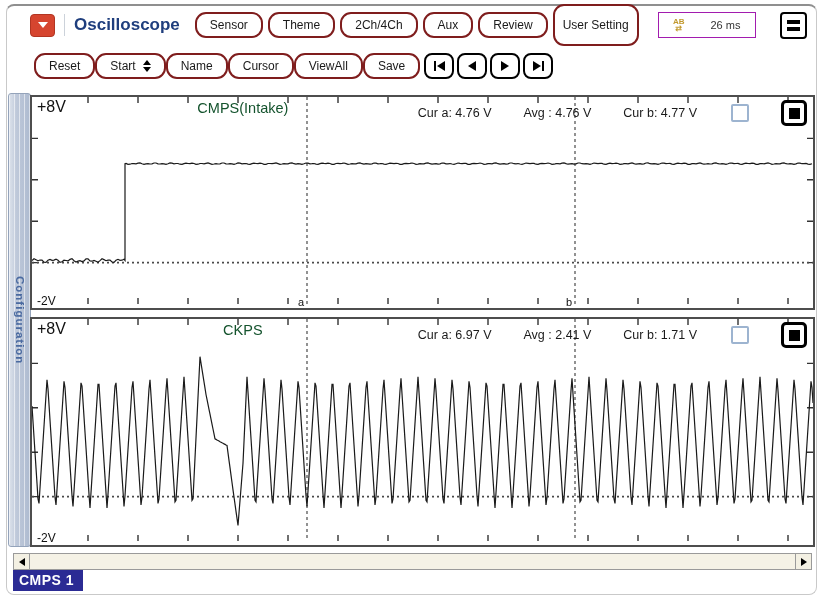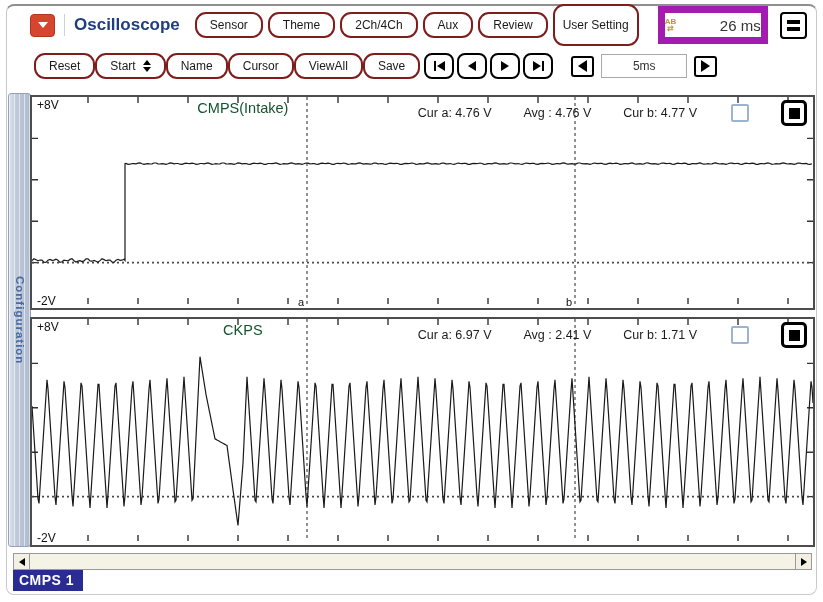--- a/index.html
+++ b/index.html
@@ -7,25 +7,25 @@
   .frame{position:absolute;left:6px;top:4px;right:6px;bottom:7px;border:1px solid #c9c9c9;border-top:2px solid #8f8f8f;border-radius:8px;}
 
   
   .row1{position:absolute;left:30px;top:10px;right:16px;height:30px;display:flex;align-items:center;gap:5px;}
   .drop-btn{width:23px;height:21px;background:#d6452f;border:1px solid #b23522;border-radius:4px;display:flex;align-items:center;justify-content:center;flex:0 0 auto;}
   .drop-btn i{width:0;height:0;border-left:5px solid transparent;border-right:5px solid transparent;border-top:6px solid #fff;}
   .vdiv{width:1px;height:22px;background:#ccd2da;margin:0 4px;}
   .title{font-size:17px;font-weight:bold;color:#1f3e7d;margin-right:10px;white-space:nowrap;}
   .pill{border:2px solid #7f1d1d;border-radius:11px;background:#fff;color:#1a1a1a;font-size:12px;font-family:"Liberation Sans",sans-serif;padding:4px 13px;white-space:nowrap;display:flex;align-items:center;gap:7px;cursor:default;}
   .pill.tight{padding:12px 8px;}
-  .ab-box{margin-left:14px;border:7px solid #a21caf;background:#fff;height:24px;min-width:96px;display:flex;align-items:center;justify-content:space-between;gap:19px;}
+  .ab-box{margin-left:14px;border:1px solid #a21caf;background:#fff;height:24px;min-width:96px;display:flex;align-items:center;justify-content:center;gap:19px;}
   .ab-glyph{display:flex;flex-direction:column;align-items:center;color:#c2992e;font-weight:bold;line-height:1;}
   .ab-glyph .ab-t{font-size:8px;letter-spacing:0;}
   .ab-glyph .ab-a{font-size:8px;margin-top:-1px;}
-  .ab-val{font-size:15px;color:#333;margin-left:7px;}
+  .ab-val{font-size:11px;color:#333;margin-left:7px;}
   .menu-btn{margin-left:auto;width:23px;height:23px;border:2px solid #000;border-radius:4px;background:#fff;display:flex;flex-direction:column;align-items:center;justify-content:center;gap:3px;}
   .menu-btn i{width:13px;height:4px;background:#000;}
 
   
   .row2{position:absolute;left:34px;top:50px;right:16px;height:32px;display:flex;align-items:center;}
   .spin{display:flex;flex-direction:column;gap:2px;}
   .spin i{width:0;height:0;border-left:4px solid transparent;border-right:4px solid transparent;}
   .spin .up{border-bottom:5px solid #000;}
   .spin .dn{border-top:5px solid #000;}
   .pb-group{display:flex;gap:3px;margin-left:4px;}
@@ -49,21 +49,21 @@
   
   .panels{position:absolute;left:30px;top:95px;width:785px;}
   .panel{position:relative;border:2px solid #4d4d4d;background:#fff;}
   .panel.p1{height:211px;}
   .panel.p2{height:226px;margin-top:7px;}
   .panel svg{position:absolute;left:0;top:0;display:block;}
   .ticks{stroke:#333;stroke-width:1.4;fill:none;}
   .zeroline{stroke:#4a4a4a;stroke-width:1.6;stroke-dasharray:2 3;fill:none;}
   .cursorline{stroke:#4a4a4a;stroke-width:1.2;stroke-dasharray:3 3;fill:none;}
   .trace{stroke:#1a1a1a;stroke-width:1.2;fill:none;}
-  .vlabel-top{position:absolute;left:5px;top:1px;font-size:12px;color:#111;}
+  .vlabel-top{position:absolute;left:5px;top:1px;font-size:16px;color:#111;}
   .vlabel-bot{position:absolute;left:5px;bottom:0;font-size:12px;color:#111;}
   .ch-title{position:absolute;left:27%;top:3px;transform:translateX(-50%);font-size:14.5px;color:#14532d;white-space:nowrap;}
   .meas{position:absolute;right:6px;top:3px;display:flex;align-items:center;gap:32px;font-size:12.5px;color:#1a1a1a;white-space:nowrap;}
   .chk{width:14px;height:14px;border:2px solid #9db4d0;background:#fff;border-radius:2px;margin-left:2px;}
   .sqbtn{width:20px;height:20px;border:3px solid #000;border-radius:5px;background:#fff;display:flex;align-items:center;justify-content:center;}
   .sqbtn i{width:11px;height:11px;background:#000;}
   .cur-label{position:absolute;bottom:0;font-size:11px;color:#111;}
   .cur-label.a{left:266px;}
   .cur-label.b{left:534px;}
 
@@ -128,29 +128,20 @@
         </button>
       <button class="pb">
           <i class="tri-l"></i>
         </button>
       <button class="pb">
           <i class="tri-r"></i>
         </button>
       <button class="pb">
           <i class="tri-r"></i>
           <i class="bar"></i>
-        </button>
-    </div>
-    <div class="tb-group">
-      <button class="tb-arrow">
-          <i class="tri-l"></i>
-        </button>
-      <div class="tb-val">5ms</div>
-      <button class="tb-arrow">
-          <i class="tri-r"></i>
         </button>
     </div>
   </div>
 
   <div class="cfg-tab">
     <span>Configuration</span>
   </div>
 
   <div class="panels">
 

